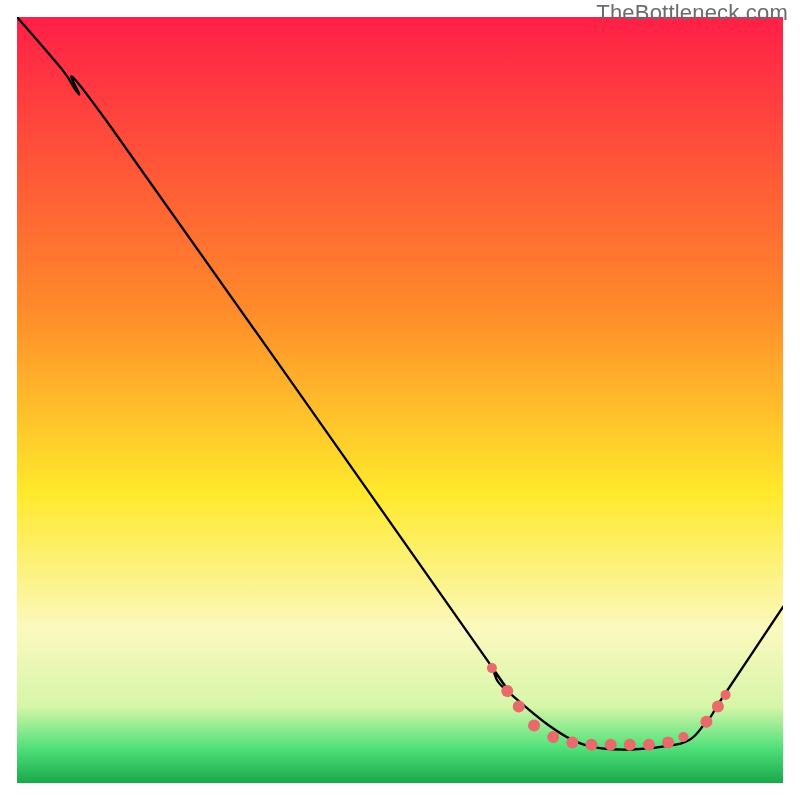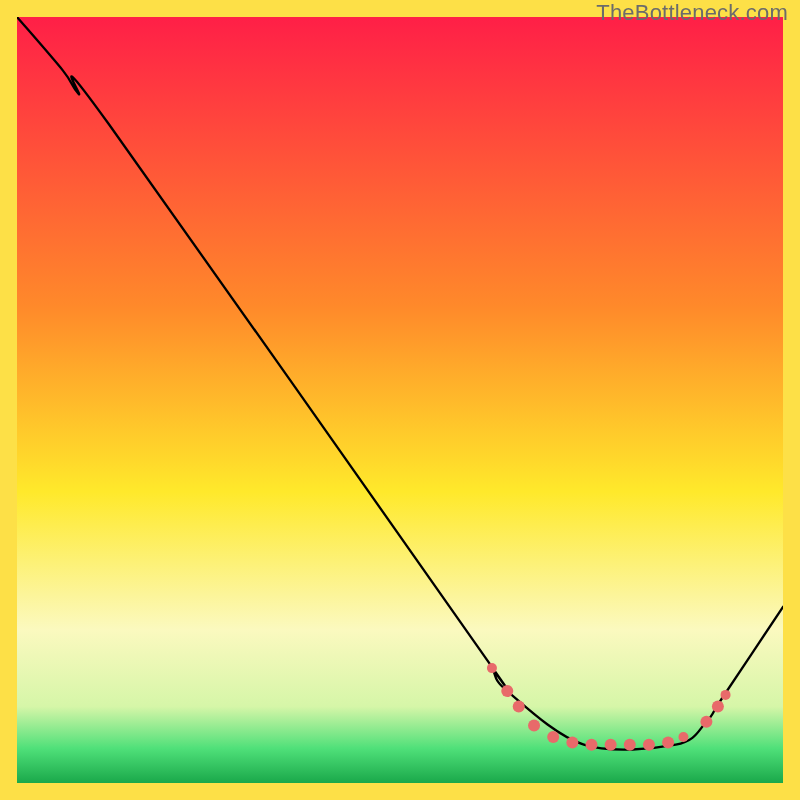--- a/index.html
+++ b/index.html
@@ -8,21 +8,21 @@
     width: 800px;
     height: 800px;
     background: #000;
     overflow: hidden;
     font-family: Arial, Helvetica, sans-serif;
   }
   .stage {
     position: relative;
     width: 800px;
     height: 800px;
-    background: #fde047;
+    background: #ffffff;
   }
   .plot-area {
     position: absolute;
     left: 17px;
     top: 17px;
     width: 766px;
     height: 766px;
     overflow: hidden;
   }
   .gradient {

